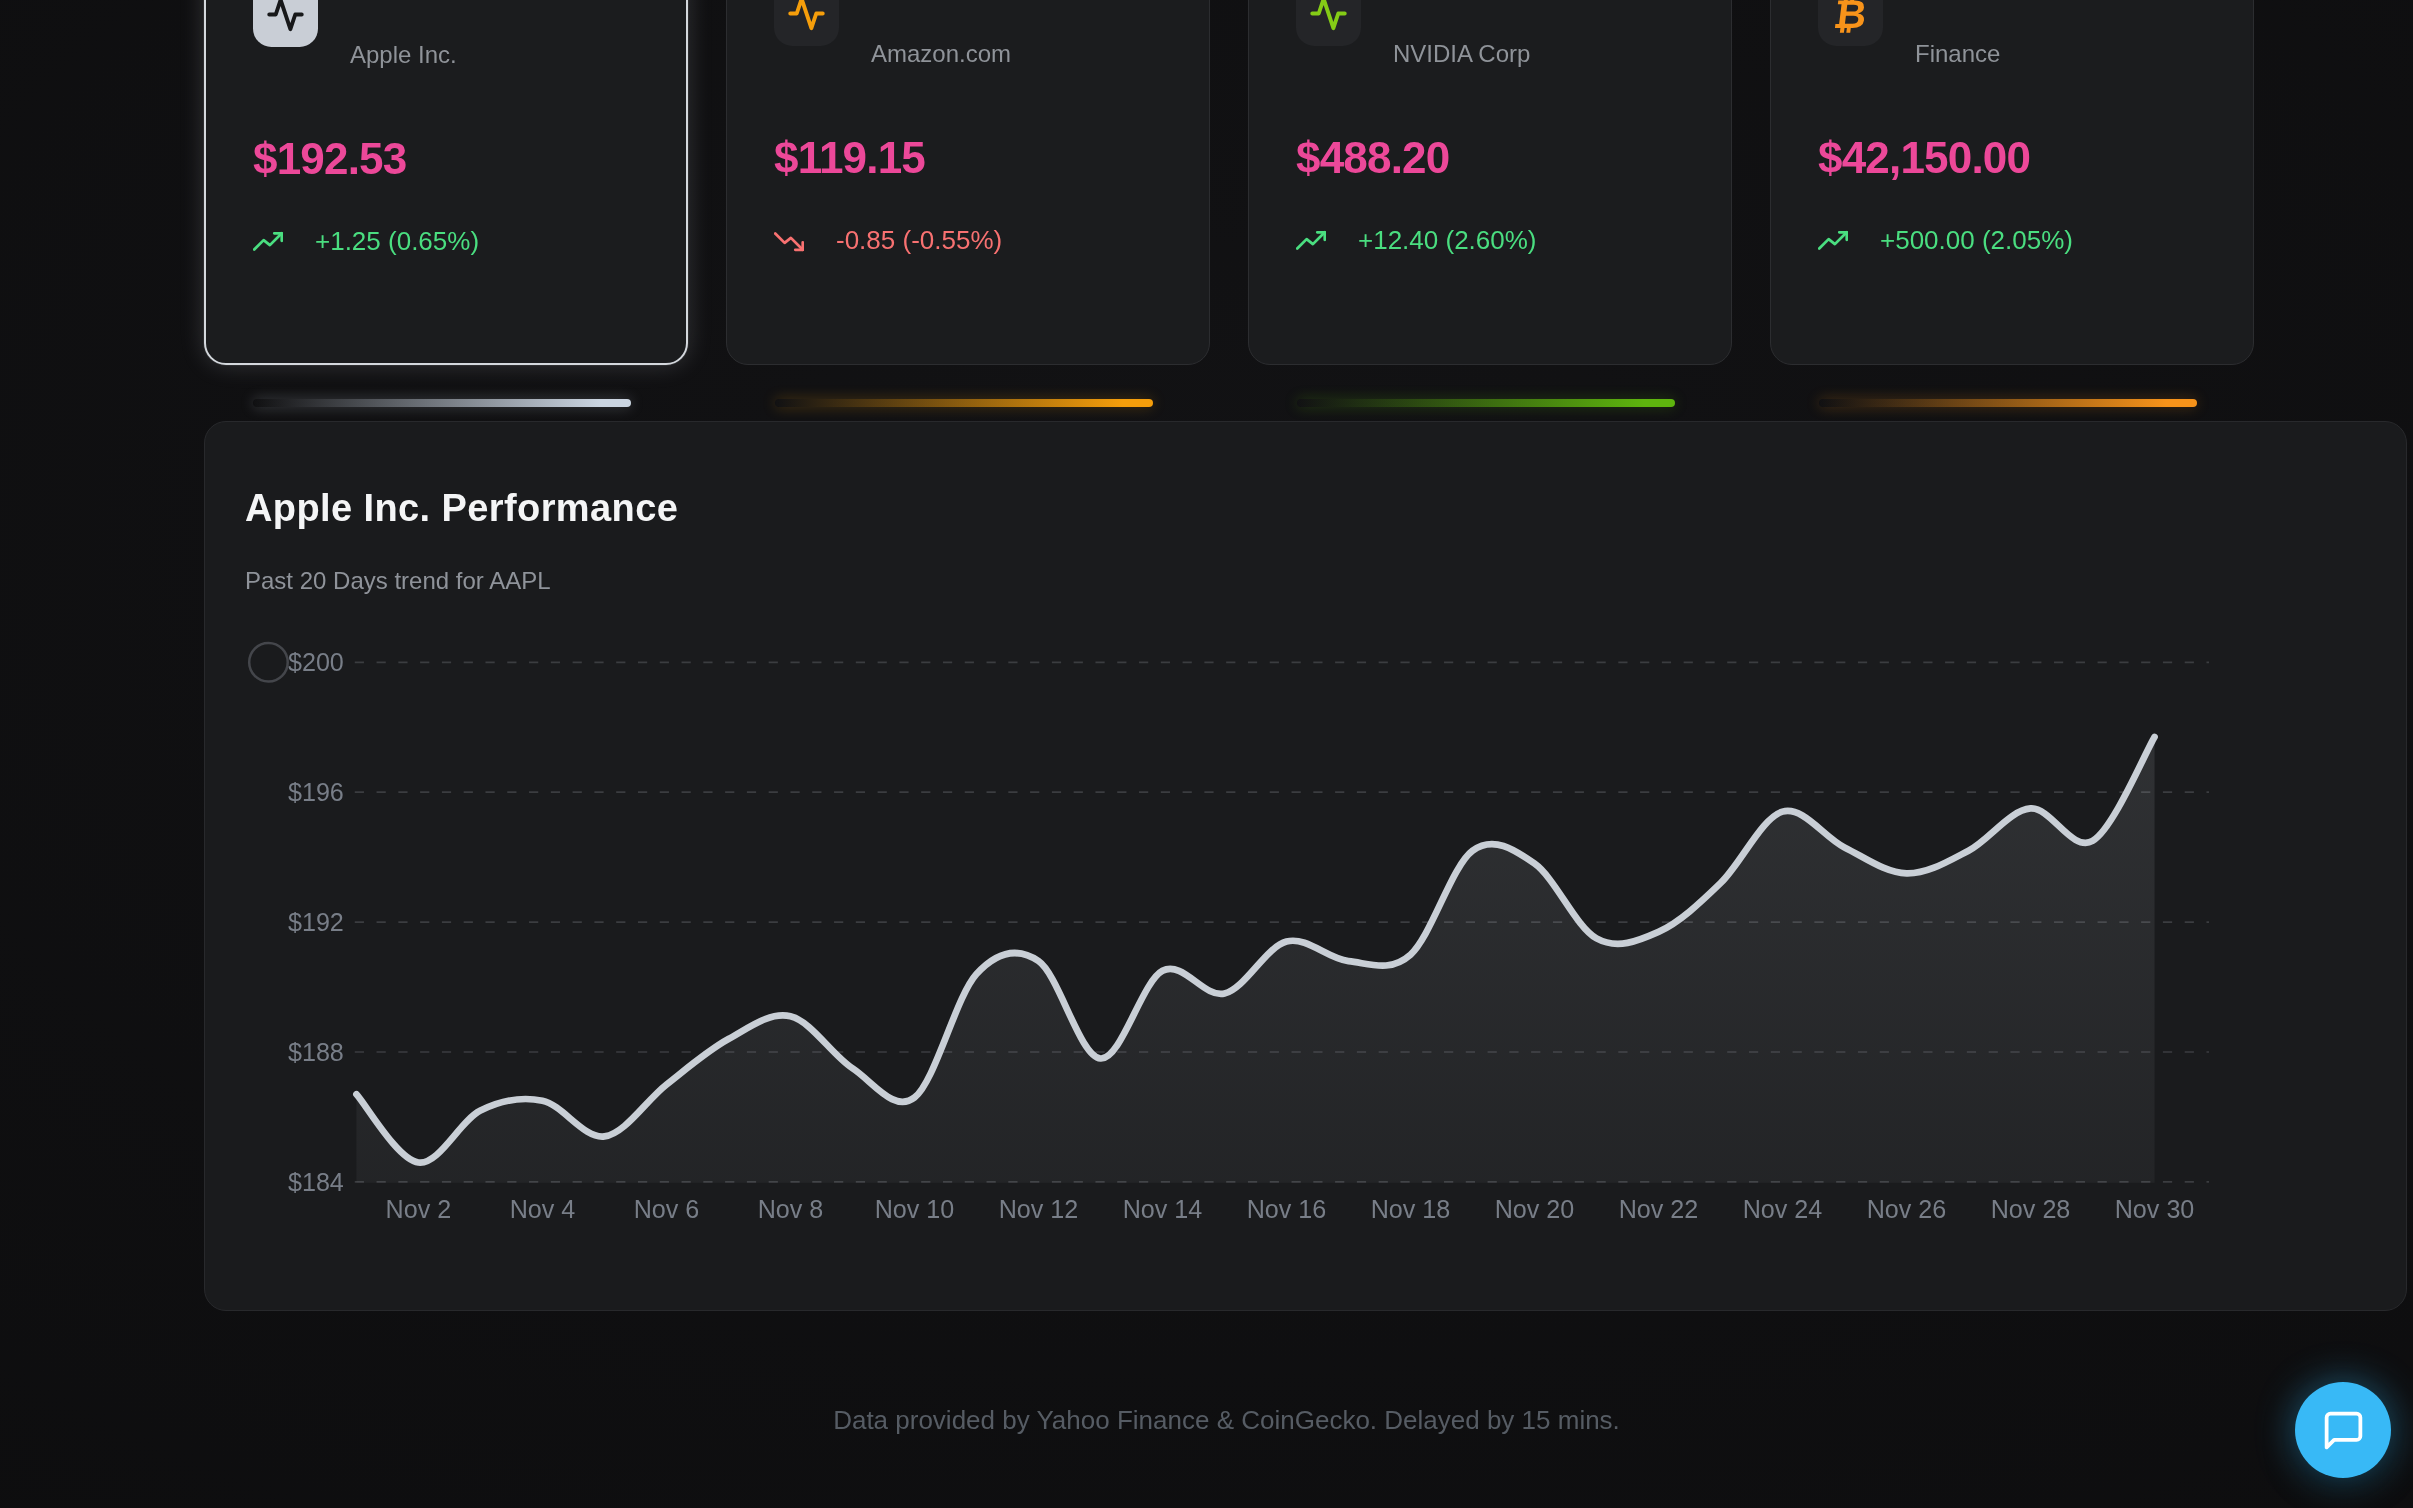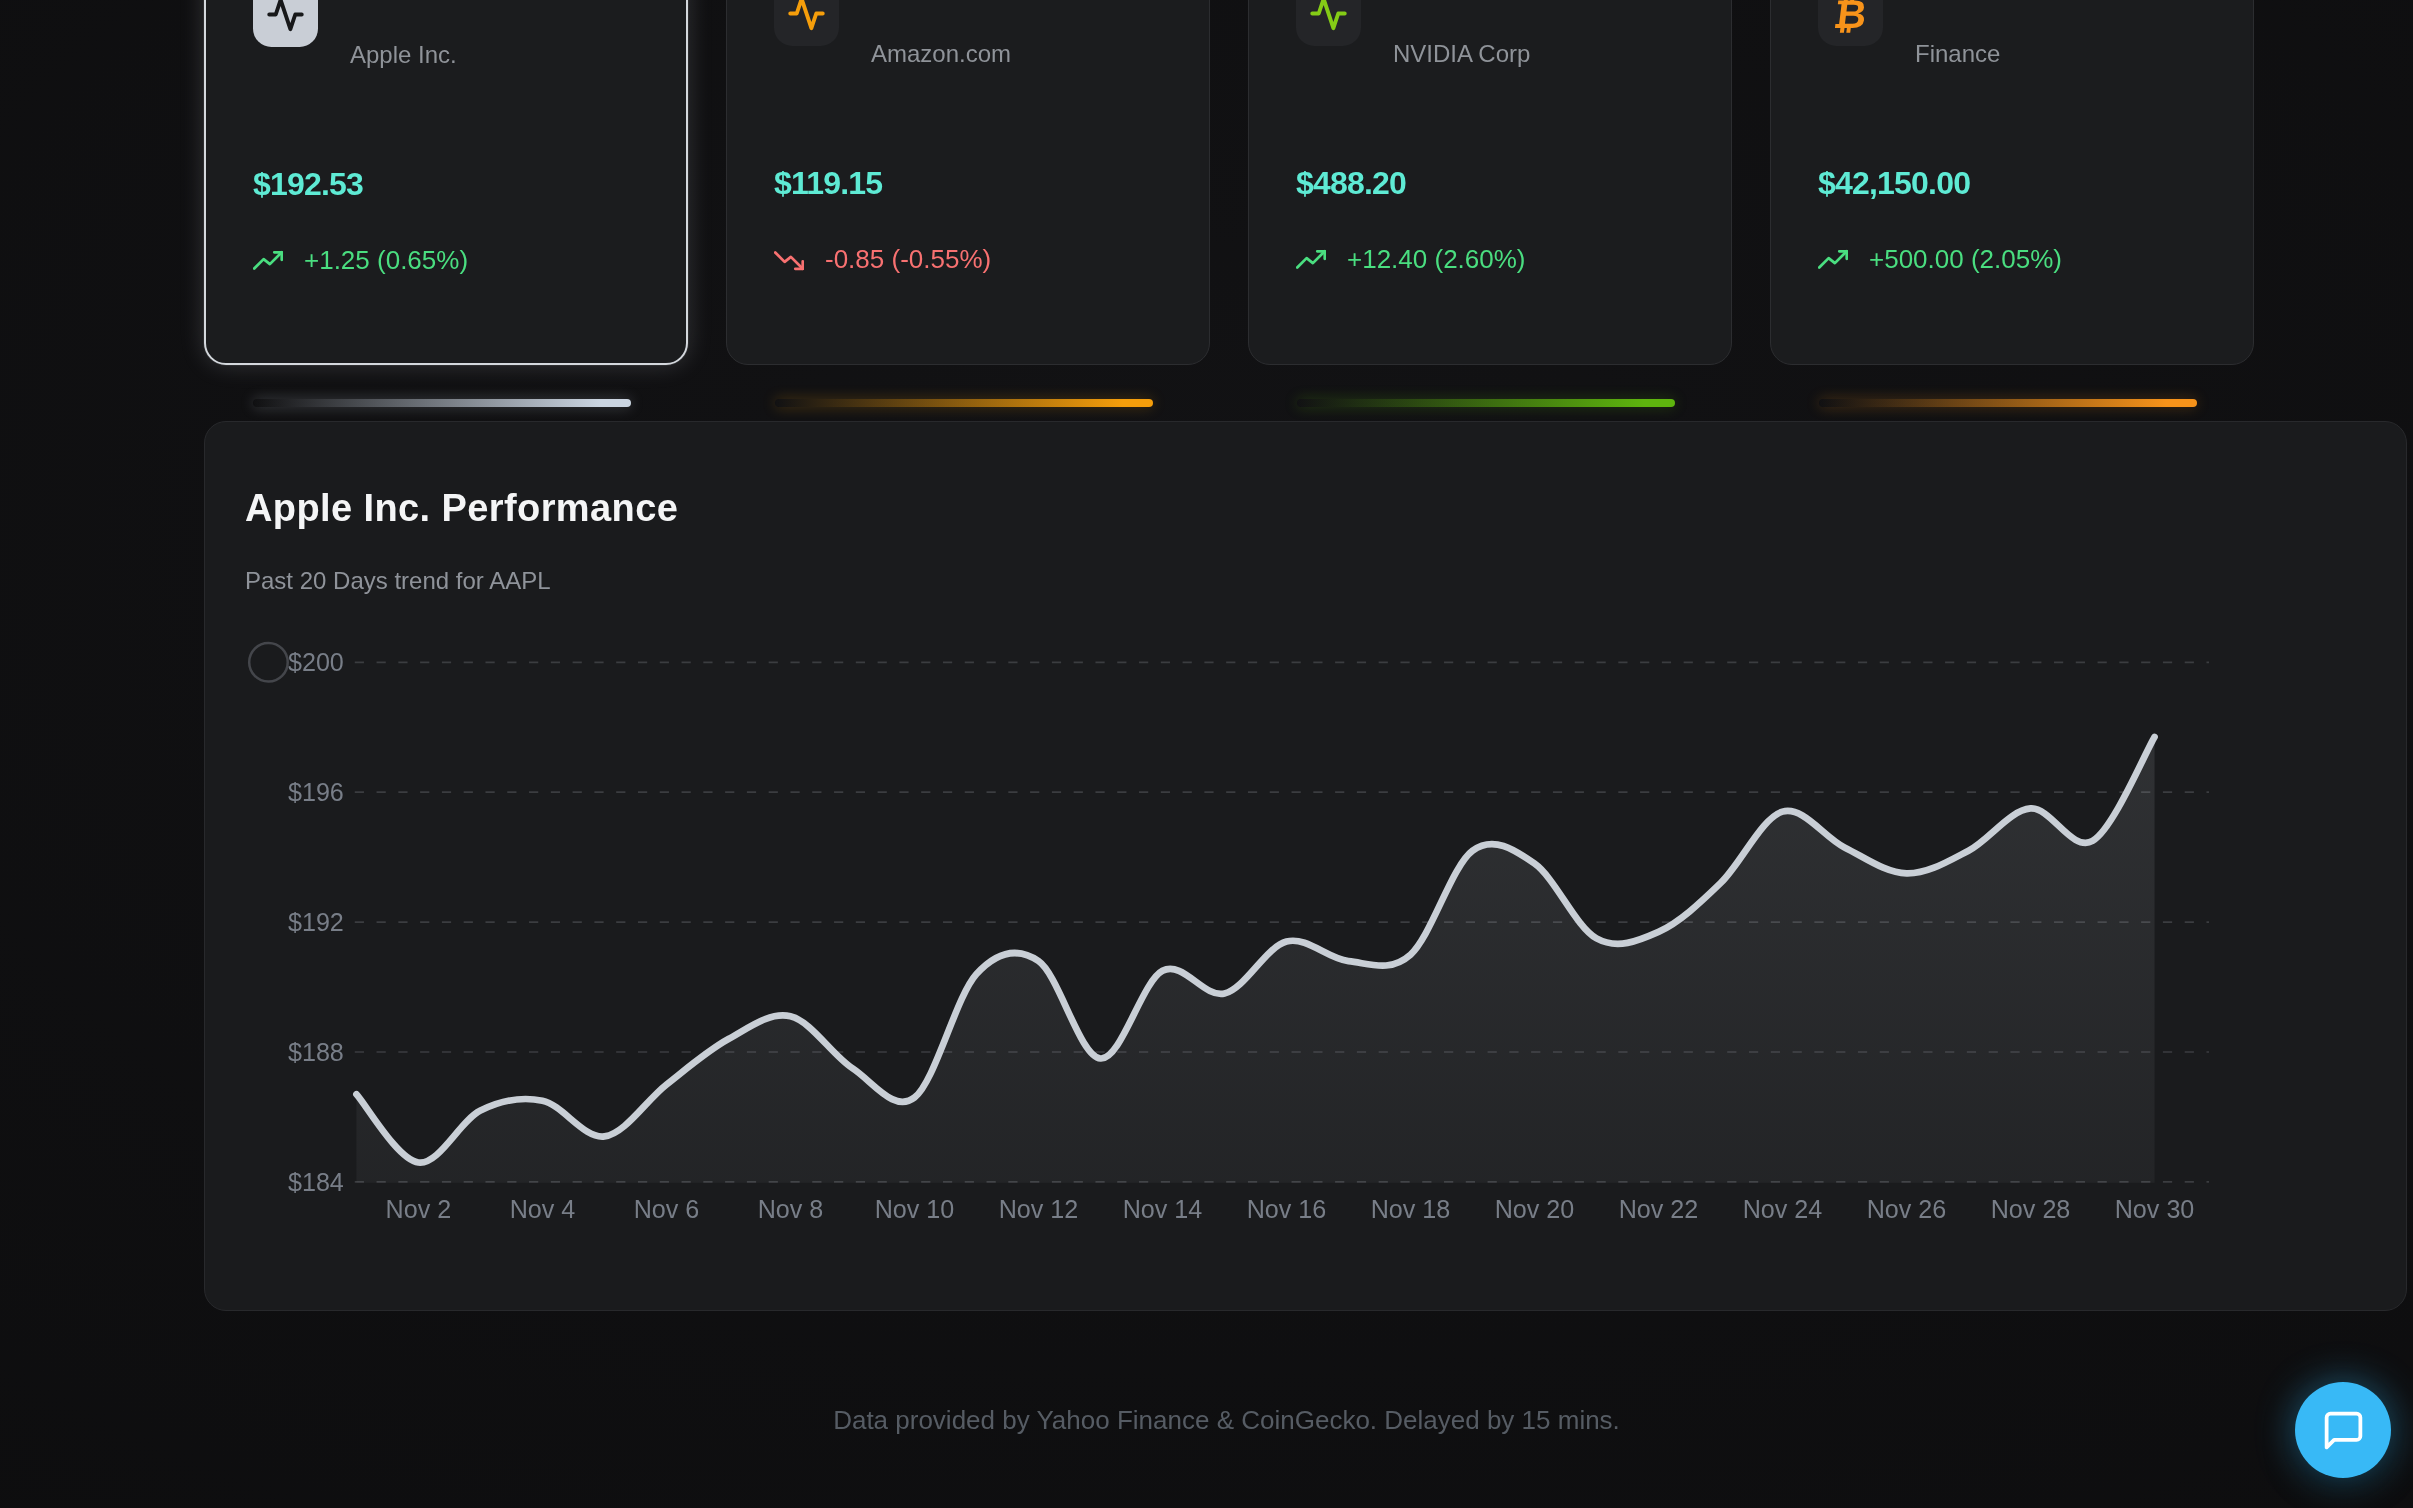--- a/index.html
+++ b/index.html
@@ -25,22 +25,22 @@
     box-shadow:0 0 25px rgba(210,218,226,.18), 0 0 0 0.8px rgba(255,255,255,.08);
   }
   .card-head { display:flex; align-items:flex-end; gap:32px; }
   .tile {
     width:65px; height:65px; border-radius:18.4px; flex:none;
     display:flex; align-items:center; justify-content:center;
   }
   .tile svg { width:39px; height:39px; }
   .btc-glyph { font-size:40px; font-weight:700; transform:skewX(-7deg); line-height:1; }
   .card-name { font-size:24px; color:#8f9399; margin-bottom:-22px; }
-  .price { margin-top:119px; font-size:32px; font-weight:700; letter-spacing:-0.8px; color:#5eead4; }
-  .change-row { margin-top:42px; display:flex; align-items:center; gap:21px; font-size:26px; }
+  .price { margin-top:87px; font-size:44px; font-weight:700; letter-spacing:-0.8px; color:#ec4899; }
+  .change-row { margin-top:42px; display:flex; align-items:center; gap:32px; font-size:26px; }
   .trend-arrow { width:30px; height:30px; }
 
   
   .bars-row { display:grid; grid-template-columns:repeat(4,484px); gap:38px; margin-top:34px; }
   .accent-bar { width:378px; margin-left:49px; height:8.4px; border-radius:5px; }
 
   
   .chart-card {
     margin-top:13.4px; width:2203px; height:890px;
     background:#1a1b1d; border:1.7px solid #28292c; border-radius:22px;

